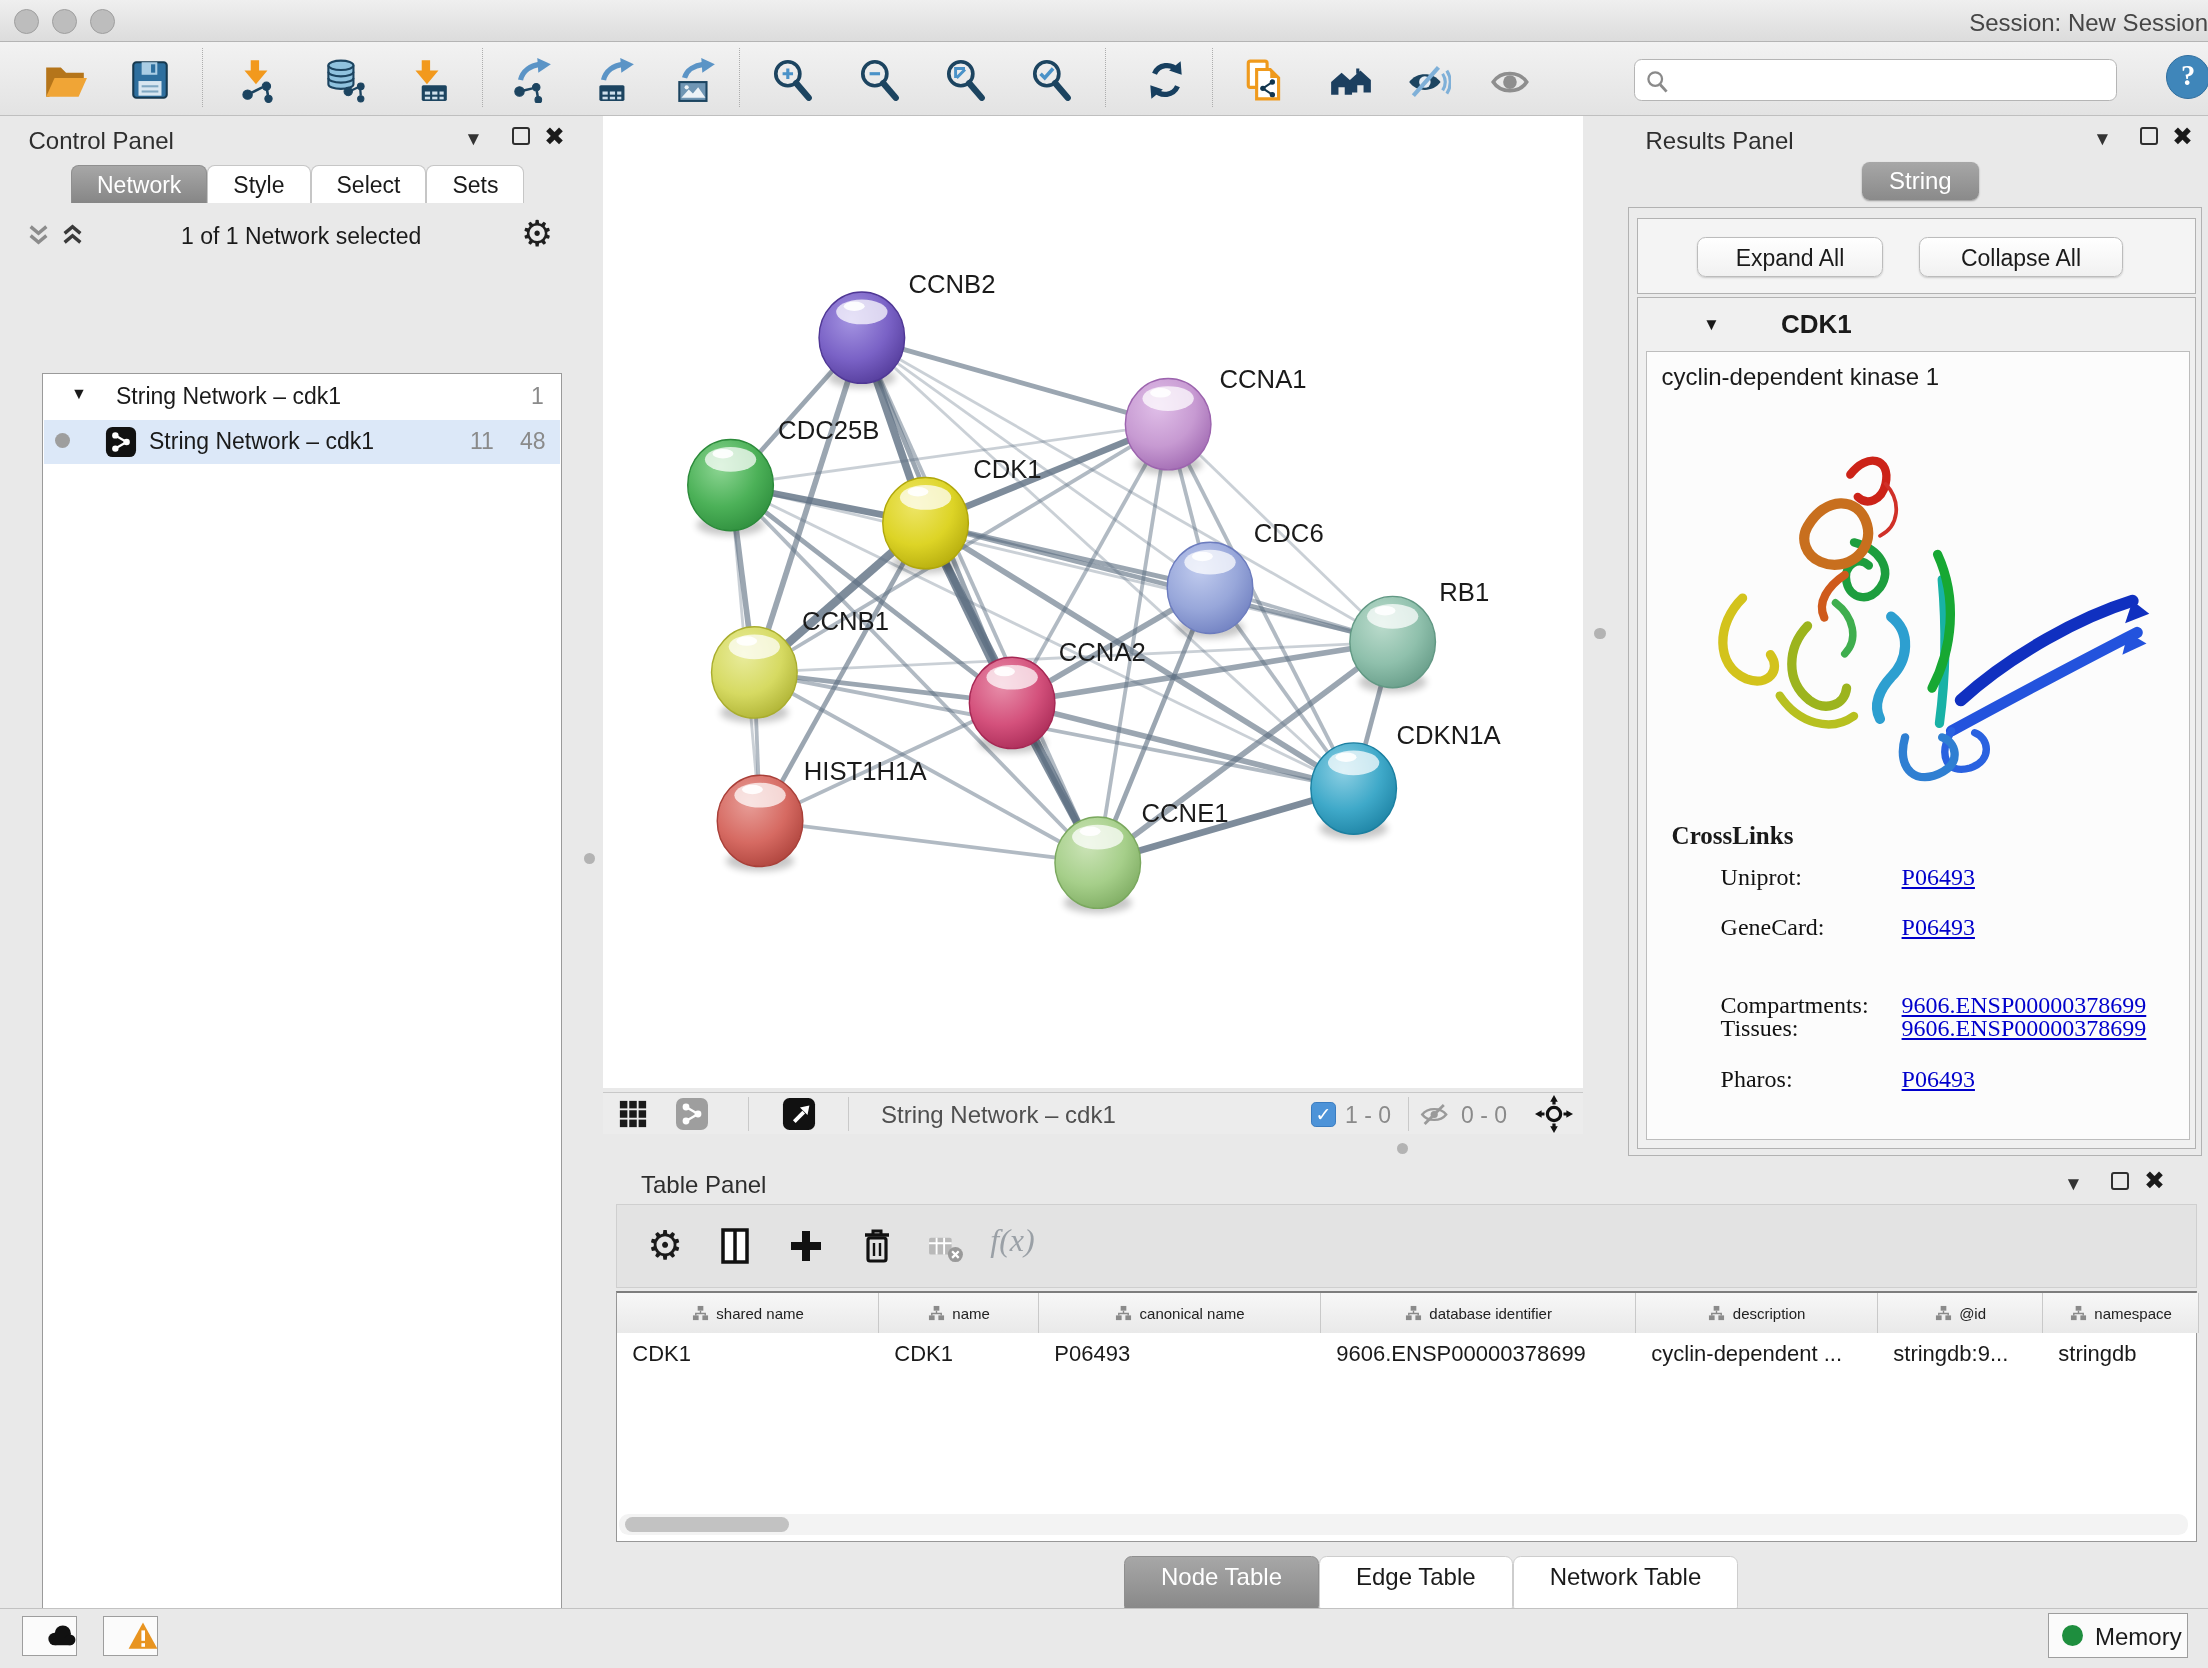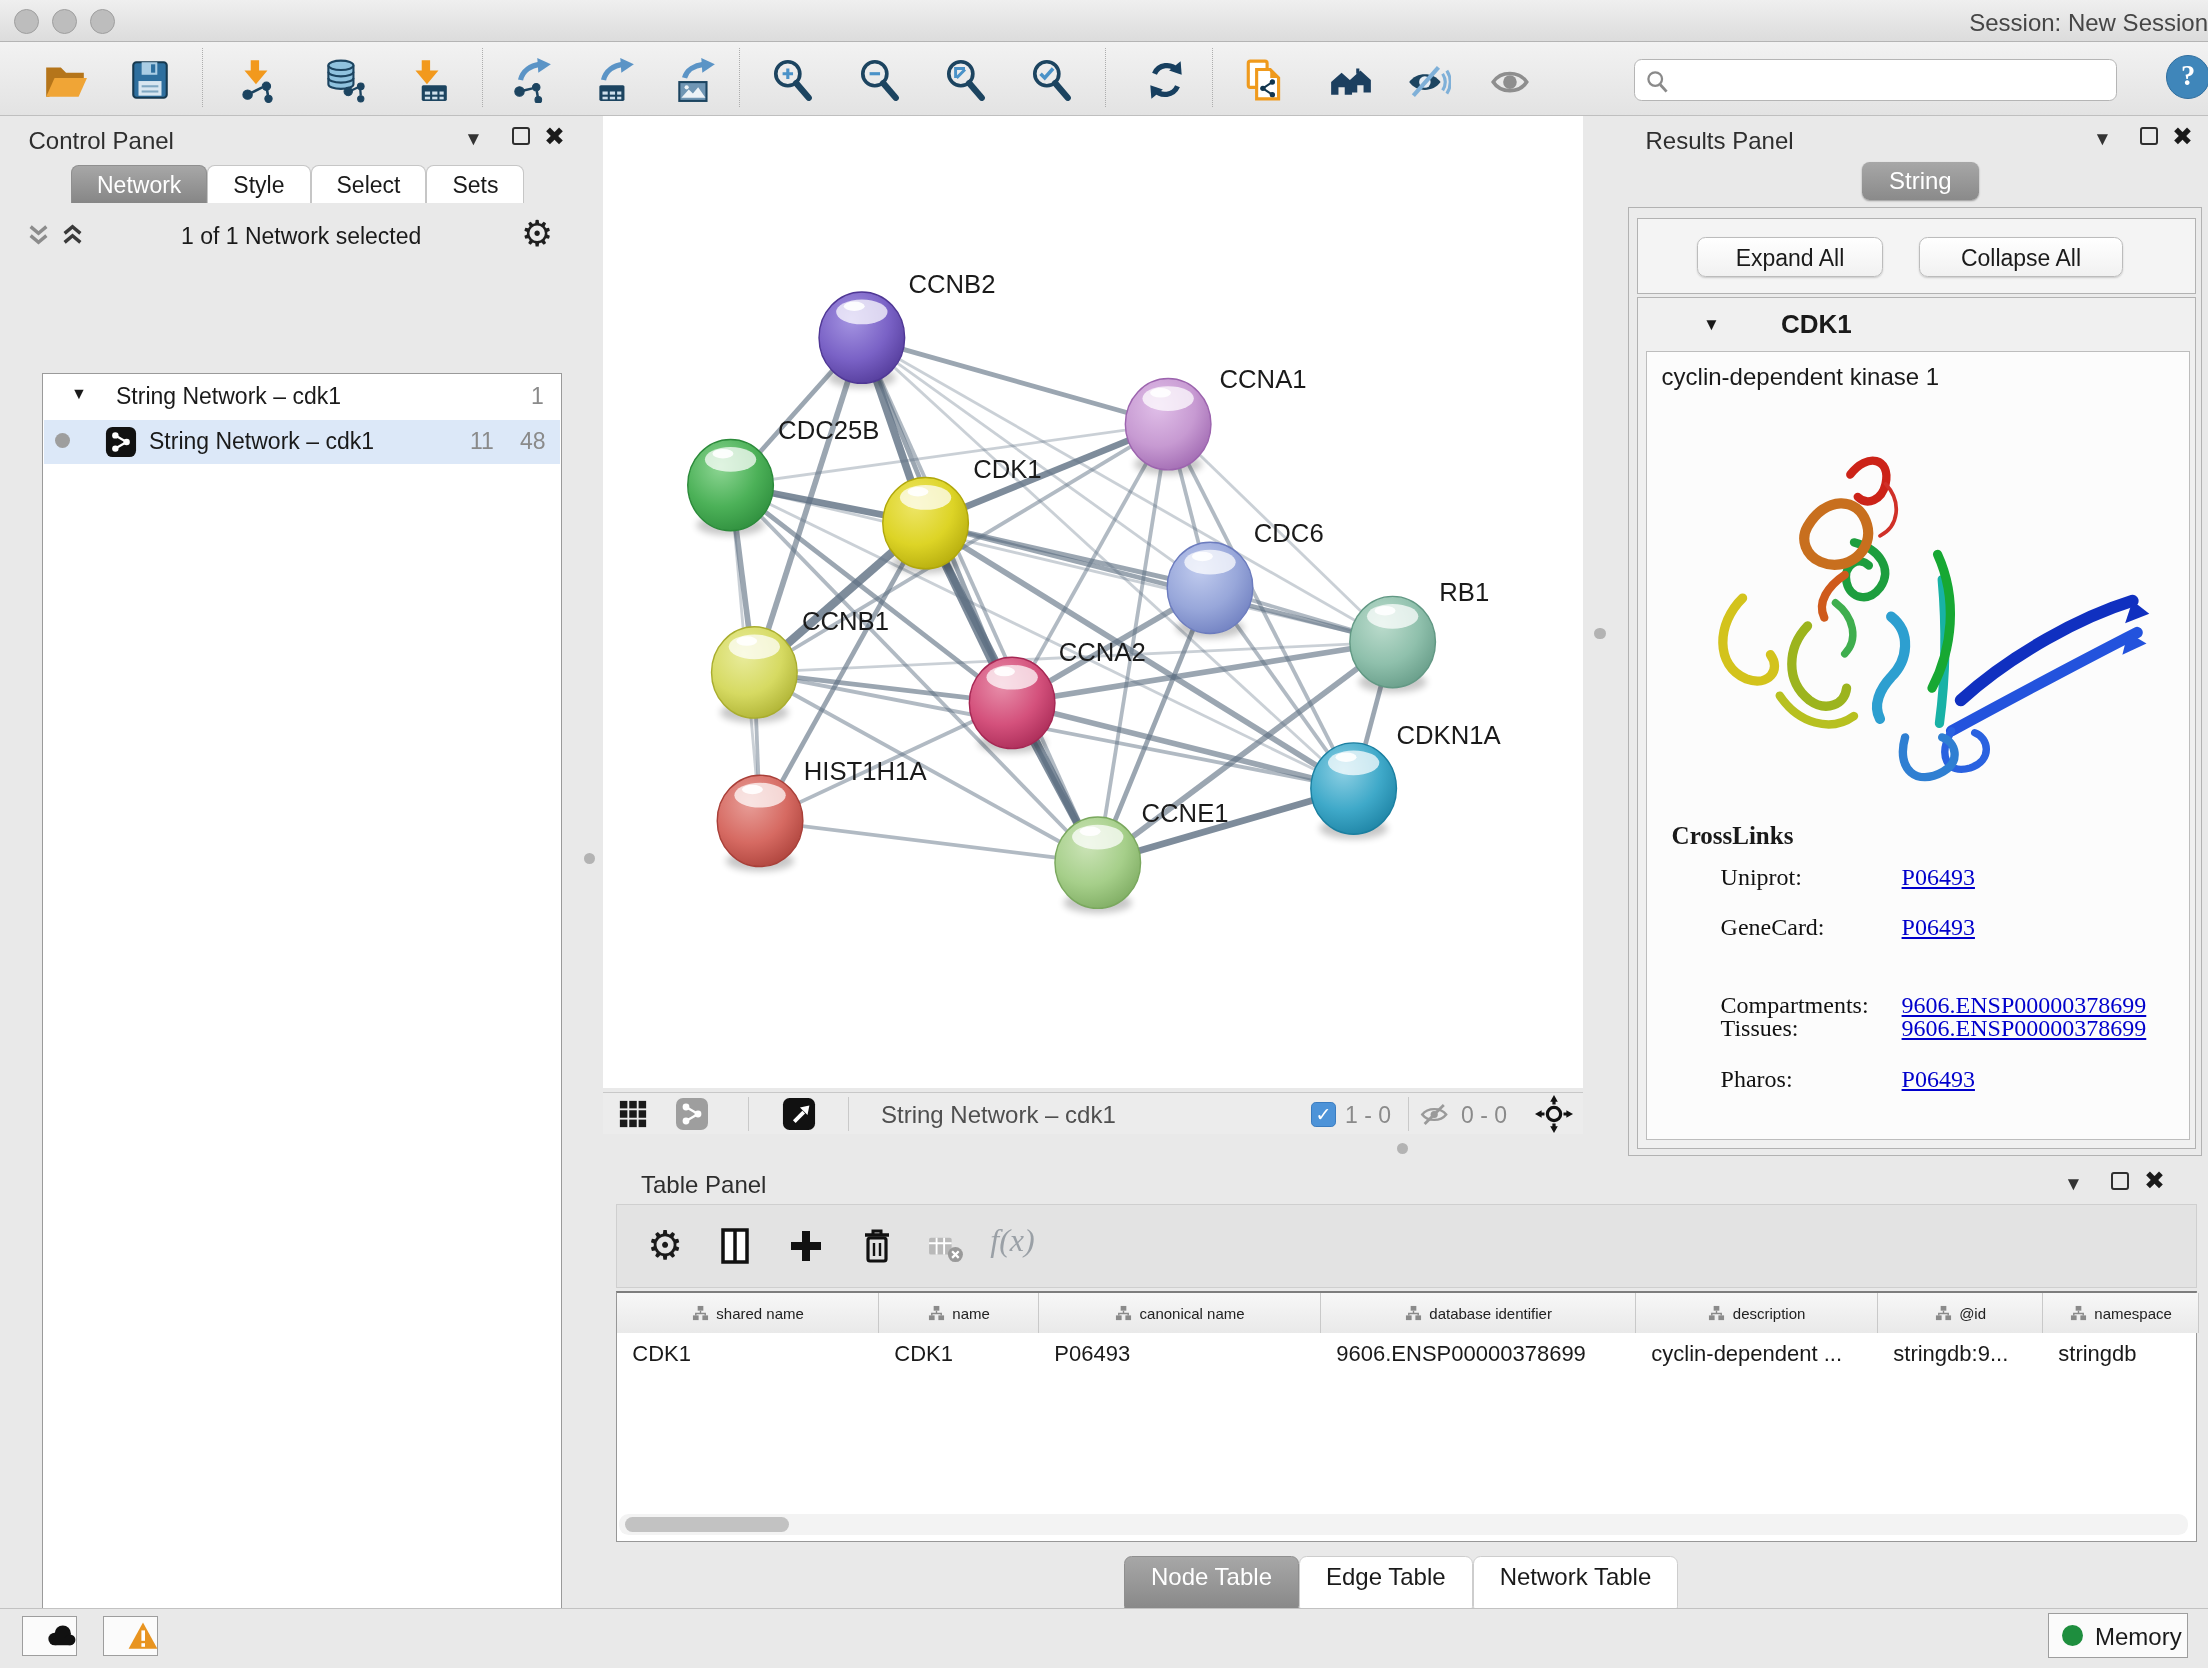--- a/index.html
+++ b/index.html
@@ -53,21 +53,21 @@
   .xrow { position:absolute; left:0; width:100%; height:38px; font-size:24px; }
   .xrow .xlabel { position:absolute; left:74px; color:#111; }
   .xrow a { position:absolute; left:255px; color:#0000cc; text-decoration:underline; cursor:pointer; }
 
   
   .tpanel { left:603px; top:1162px; width:1605px; height:446px; }
   .ttool { left:13.3px; top:42px; width:1581px; height:84px; background:#e3e3e3; border:1px solid #cfcfcf; }
   .tbl { left:13.3px; top:129px; width:1581px; height:251px; background:#fff; border:1px solid #979797; border-top:2.9px solid #7d7d7d; }
   .th { display:flex; align-items:center; justify-content:center; gap:7.6px; border-right:1px solid #c9c9c9; background:linear-gradient(#f7f7f7,#e9e9e9); font-size:15px; color:#222; height:40px; overflow:hidden; white-space:nowrap; cursor:pointer; flex:0 0 auto; }
   .td { font-size:22px; padding:7.6px 0 0 15px; border-right:1px solid transparent; overflow:hidden; white-space:nowrap; height:38px; flex:0 0 auto; }
-  .btab { display:inline-block; height:58px; line-height:40px; padding:0 26px; background:#fff; border:1px solid #cdcdcd; border-radius:7.6px; font-size:24px; cursor:pointer; }
+  .btab { display:inline-block; height:58px; line-height:40px; padding:0 36px; background:#fff; border:1px solid #cdcdcd; border-radius:7.6px; font-size:24px; cursor:pointer; }
   .btab.sel { background:linear-gradient(#a7a7a7,#868686); color:#fff; border-color:#8f8f8f; }
 
   
   .statusbar { left:0; top:1608px; width:2208px; height:60px; background:#e9e9e9; border-top:1px solid #c2c2c2; }
   .sbtn { background:#fbfbfb; border:1.9px solid #9e9e9e; cursor:pointer;padding-left:12px; }
 </style>
 </head>
 <body>
 
 <div class="abs titlebar">

